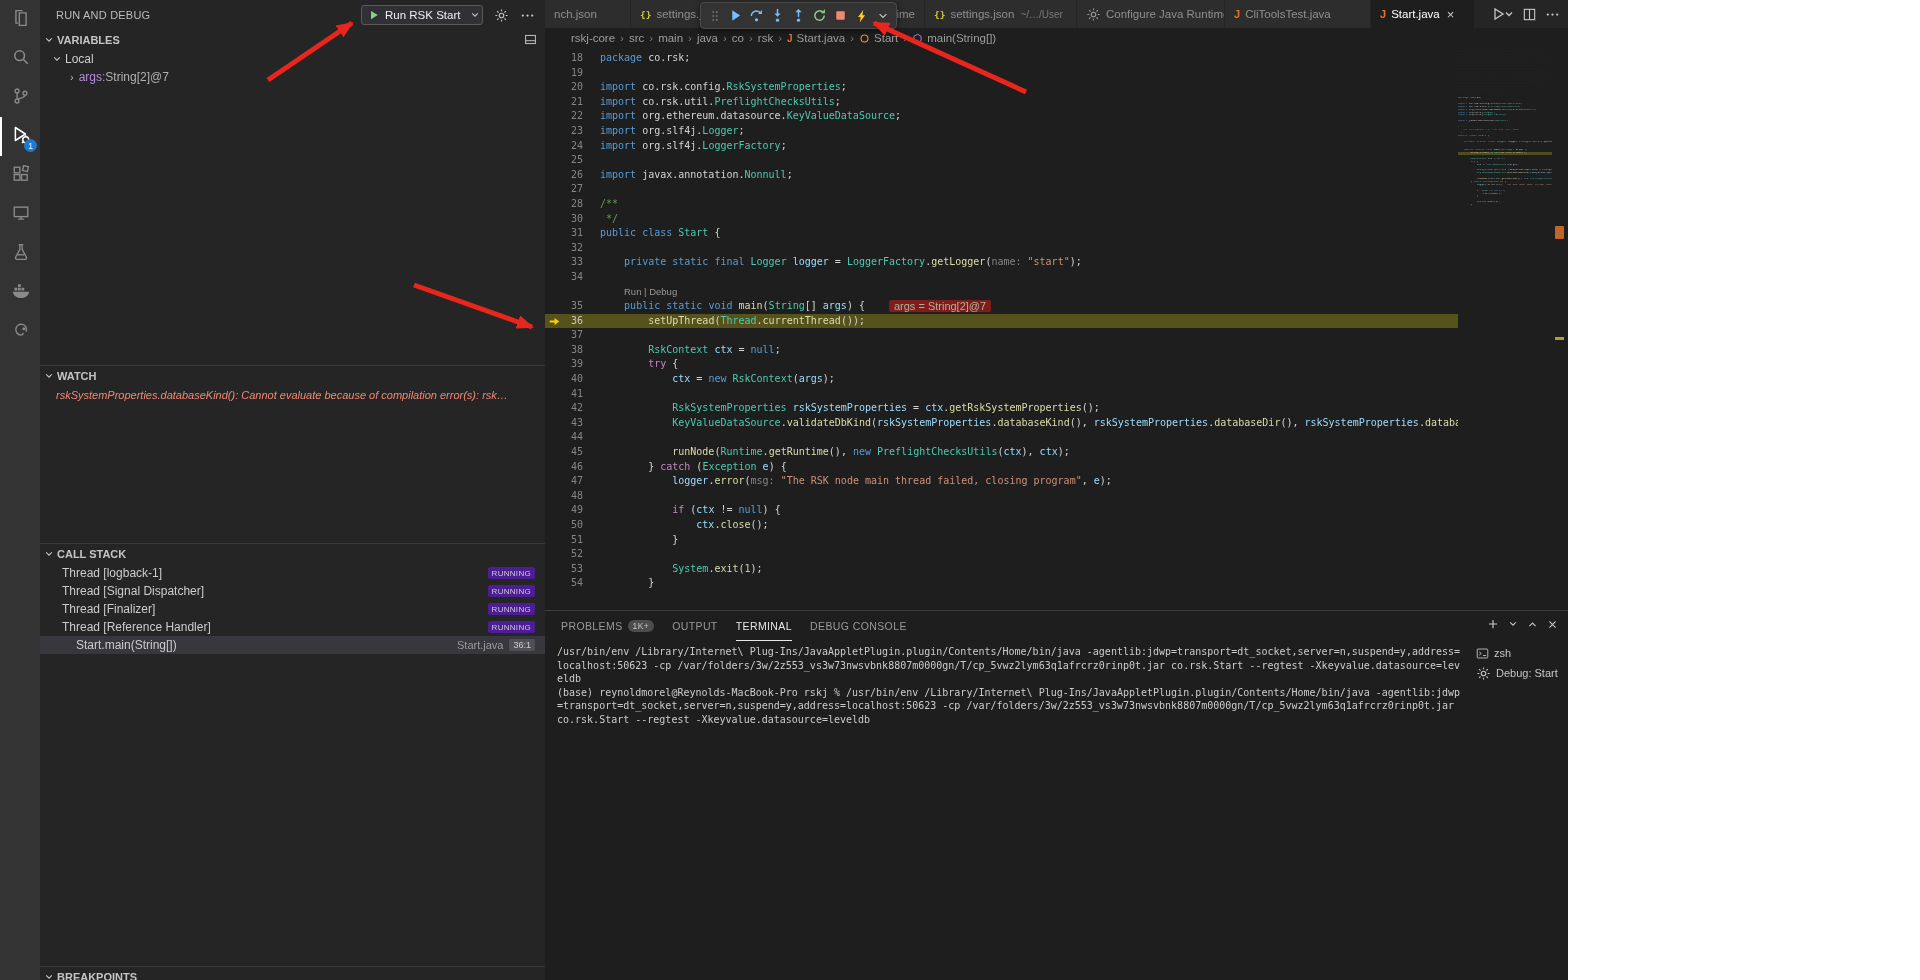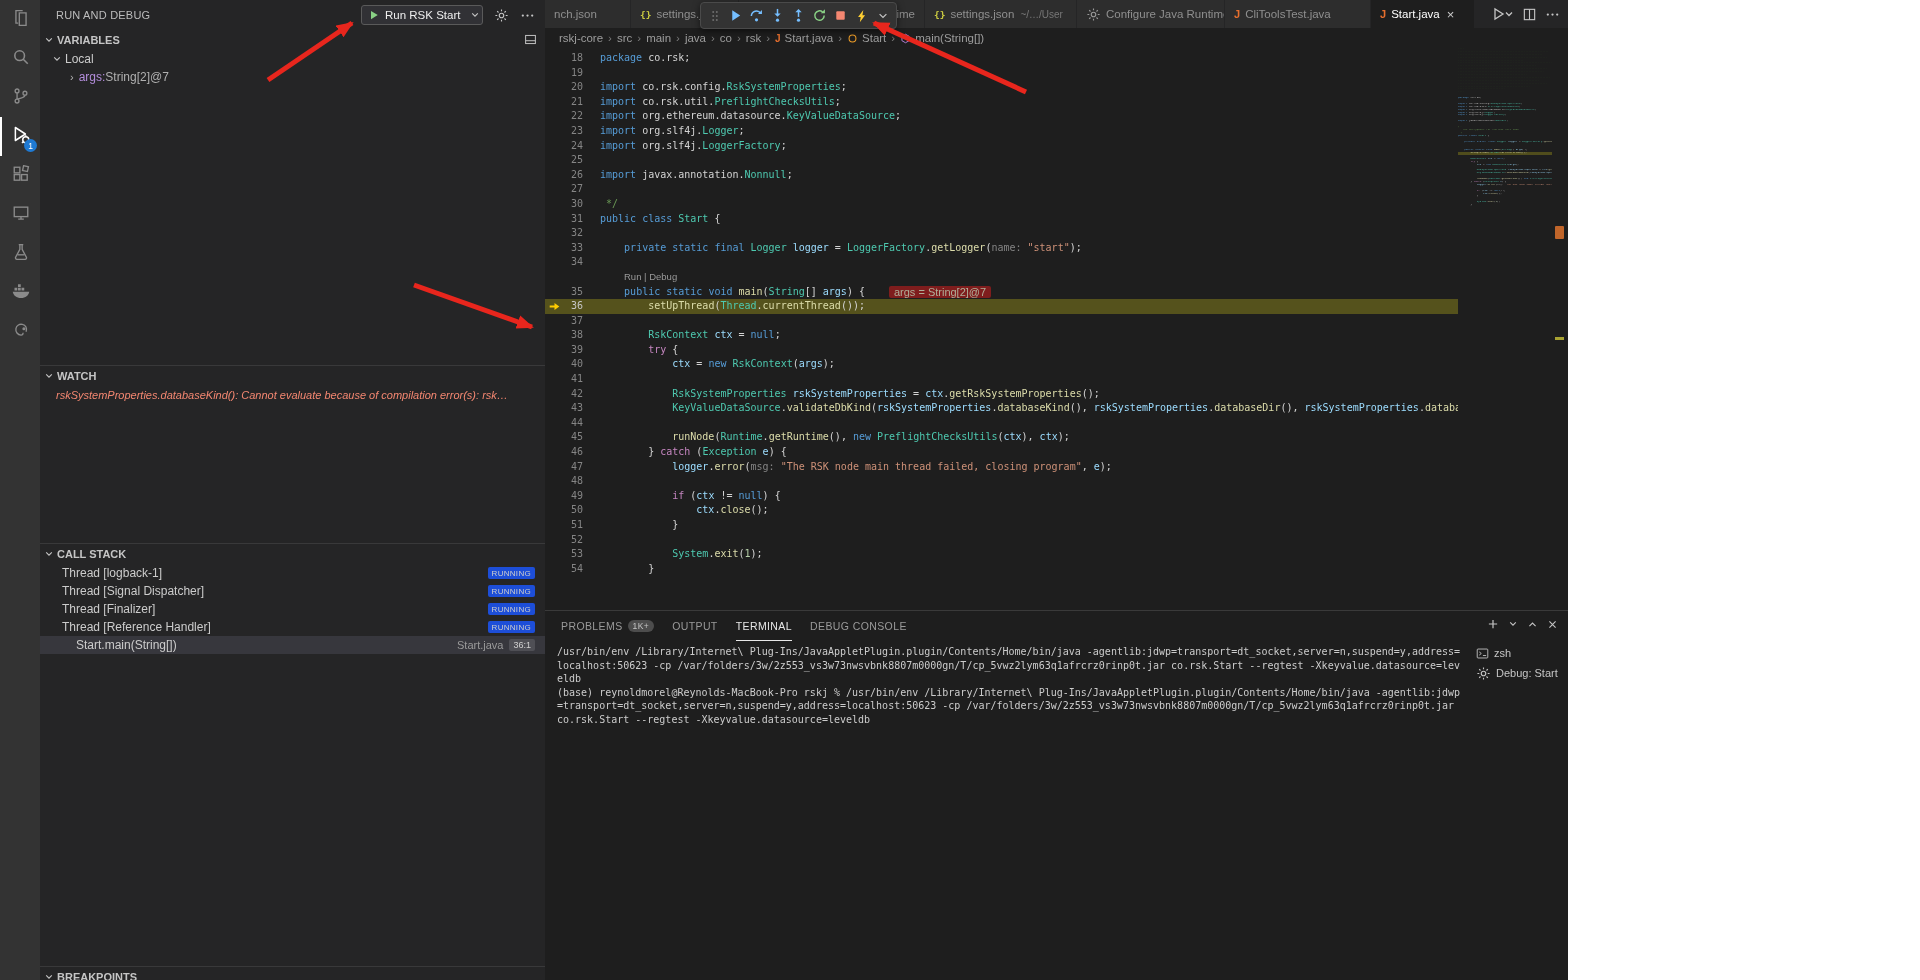--- a/index.html
+++ b/index.html
@@ -29,21 +29,21 @@
   .section.breakpoints{top:966px;height:22px;border-top:1px solid rgba(204,204,204,.12);}
   .scope-row{height:18px;display:flex;align-items:center;padding-left:12px;gap:3px;}
   .var-row{height:18px;display:flex;align-items:center;padding-left:30px;}
   .var-chev{color:#b5b5b5;margin-right:5px;font-size:11px;}
   .var-name{color:#b38ddb;}
   .var-value{color:#b0b0b0;}
   .watch-row{font-size:11px;font-style:italic;color:#f48771;padding:3px 8px 0 16px;white-space:nowrap;overflow:hidden;}
   .cs-row{height:18px;display:flex;align-items:center;padding:0 10px 0 22px;font-size:12px;color:#cccccc;gap:6px;cursor:pointer;}
   .cs-row.has-chev{padding-left:6px;}
   .cs-label{flex:1;white-space:nowrap;overflow:hidden;}
-  .cs-badge{font-size:8px;letter-spacing:.3px;color:#cccccc;background:#1d4ed8;padding:1.5px 4px;border-radius:2px;flex:none;margin-left:40px;}
+  .cs-badge{font-size:8px;letter-spacing:.3px;color:#cccccc;background:#4c1d95;padding:1.5px 4px;border-radius:2px;flex:none;margin-left:40px;}
   .cs-row.frame{padding-left:36px;background:#37373d;}
   .cs-file{color:#9a9a9a;font-size:11px;flex:none;}
   .cs-pos{font-size:9px;background:#4f4f55;color:#d0d0d0;padding:1px 4px;border-radius:2px;flex:none;}
   .sec-chev{display:flex;align-items:center;color:#c5c5c5;}
 
   
   .main{position:absolute;left:545px;top:0;width:1023px;height:980px;background:#1e1e1e;}
   .tab-strip{position:absolute;top:0;left:0;right:0;height:28px;background:#252526;display:flex;}
   .tab{display:flex;align-items:center;gap:5px;padding:0 9px;background:#2d2d2d;color:#8f8f8f;font-size:11.5px;border-right:1px solid #252526;box-sizing:border-box;overflow:hidden;white-space:nowrap;flex:none;cursor:pointer;}
   .tab.active{background:#1e1e1e;color:#ffffff;}
@@ -58,21 +58,21 @@
   .ticon.java{color:#e76f2e;font-weight:bold;font-size:11px;}
   .ticon.cfg{display:flex;color:#9a9a9a;}
   .tdesc{color:#777;font-size:10px;margin-left:1px;}
   .tclose{color:#cccccc;margin-left:2px;font-size:13px;line-height:1;}
   .editor-actions{position:absolute;right:4px;top:0;height:28px;display:flex;align-items:center;gap:8px;z-index:5;background:#252526;padding:0 4px;}
   .ed-act{display:flex;align-items:center;color:#c5c5c5;cursor:pointer;}
 
   .debug-toolbar{position:absolute;left:155px;top:2px;height:25px;display:flex;align-items:center;gap:2px;padding:0 4px;background:#333333;border:1px solid #4a4a4a;border-radius:4px;box-shadow:0 2px 7px rgba(0,0,0,.55);z-index:20;}
   .dbg-btn{width:19px;height:19px;display:flex;align-items:center;justify-content:center;cursor:pointer;}
 
-  .breadcrumbs{position:absolute;top:28px;left:0;right:0;height:20px;display:flex;align-items:center;padding-left:14px;gap:5px;font-size:11.5px;color:#9d9d9d;background:#1e1e1e;}
+  .breadcrumbs{position:absolute;top:28px;left:12px;right:0;height:20px;display:flex;align-items:center;padding-left:14px;gap:5px;font-size:11.5px;color:#9d9d9d;background:#1e1e1e;}
   .bc-item{display:flex;align-items:center;gap:4px;cursor:pointer;}
   .bc-sep{color:#7a7a7a;}
   .bc-java{color:#e76f2e;font-weight:bold;font-size:10px;}
   .bc-sym{display:flex;align-items:center;}
 
   .code-lines{position:absolute;top:48px;left:0;width:913px;height:562px;overflow:hidden;padding-top:3px;font-family:"DejaVu Sans Mono",monospace;font-size:10px;}
   .code-row{display:flex;height:14.6px;line-height:14.6px;}
   .gutter{position:relative;width:55px;flex:none;text-align:right;padding-right:17px;color:#858585;box-sizing:border-box;}
   .line-body{flex:1;white-space:pre;overflow:hidden;}
   .cur-line{background:var(--current-line,#55521c);}
@@ -500,20 +500,24 @@
           </div>
           <div class="code-row">
             <span class="gutter">26</span>
             <span class="line-body"><span class="tk-k">import</span><span class="tk-p"> javax.annotation.</span><span class="tk-t">Nonnull</span><span class="tk-p">;</span></span>
           </div>
           <div class="code-row">
             <span class="gutter">27</span>
             <span class="line-body"></span>
           </div>
           <div class="code-row">
+            <span class="gutter">28</span>
+            <span class="line-body"><span class="tk-m">/**</span></span>
+          </div>
+          <div class="code-row">
             <span class="gutter">30</span>
             <span class="line-body"><span class="tk-m"> */</span></span>
           </div>
           <div class="code-row">
             <span class="gutter">31</span>
             <span class="line-body"><span class="tk-k">public class </span><span class="tk-t">Start</span><span class="tk-p"> {</span></span>
           </div>
           <div class="code-row">
             <span class="gutter">32</span>
             <span class="line-body"></span>

